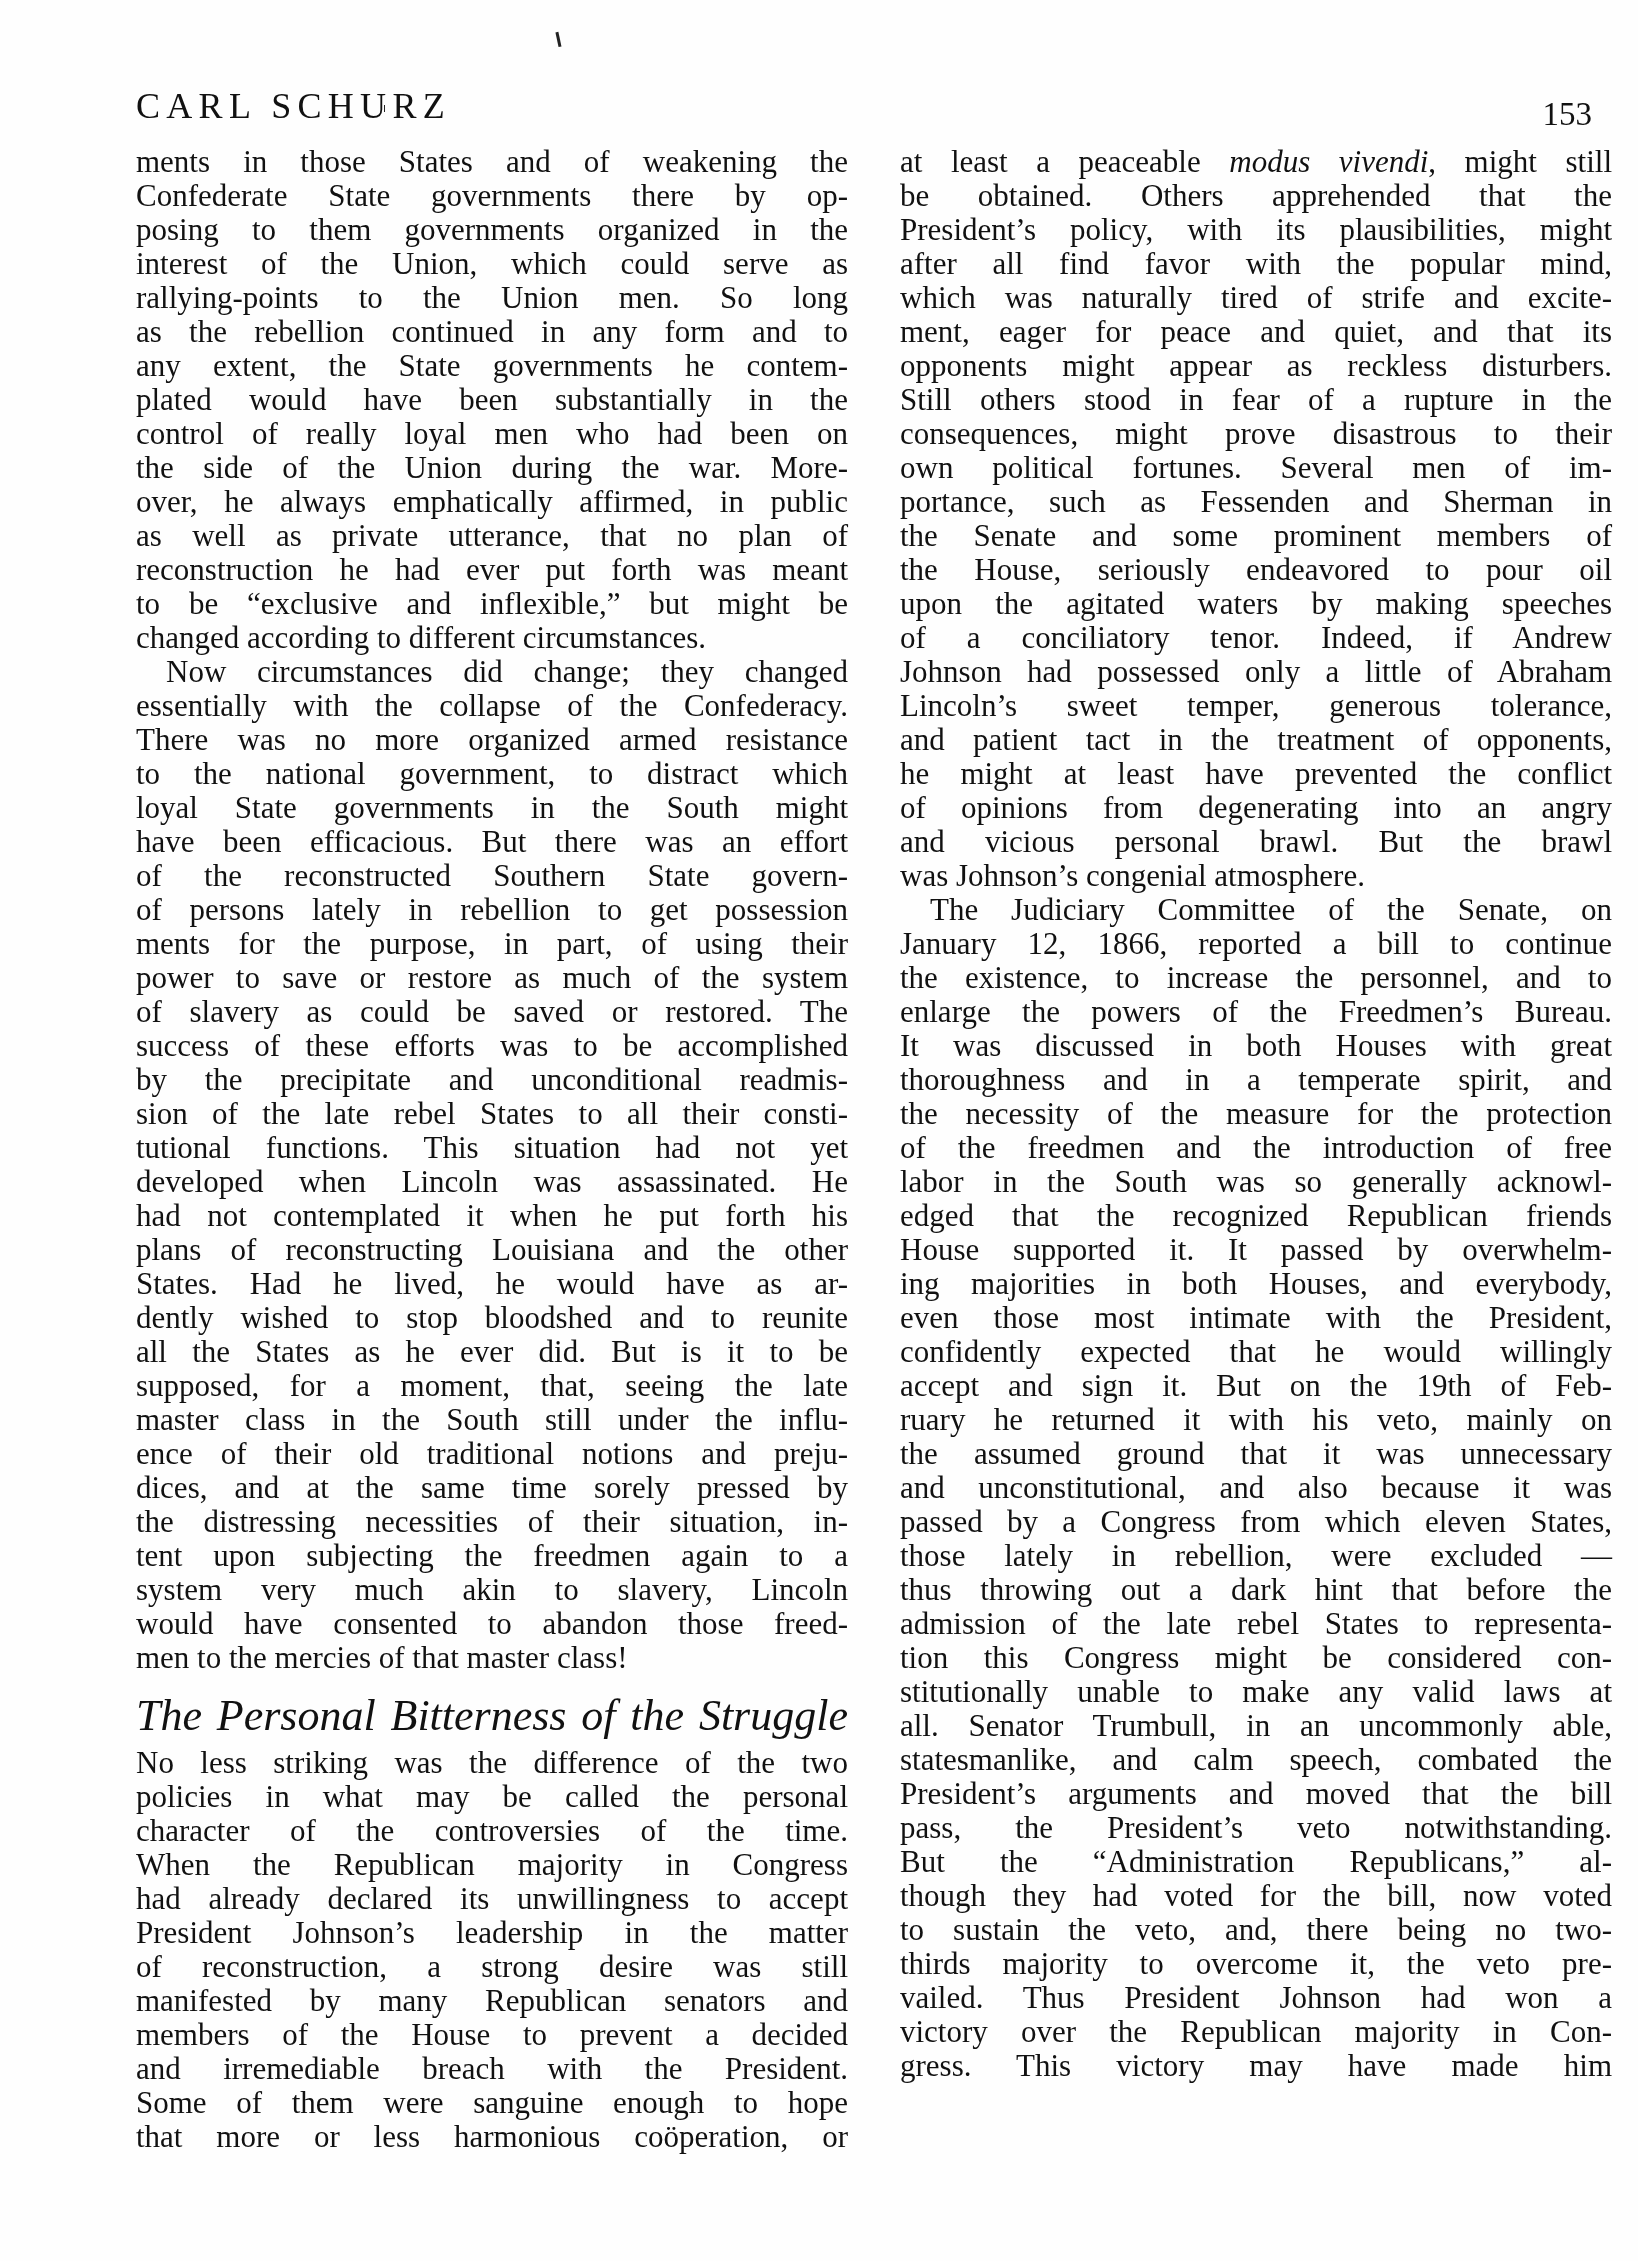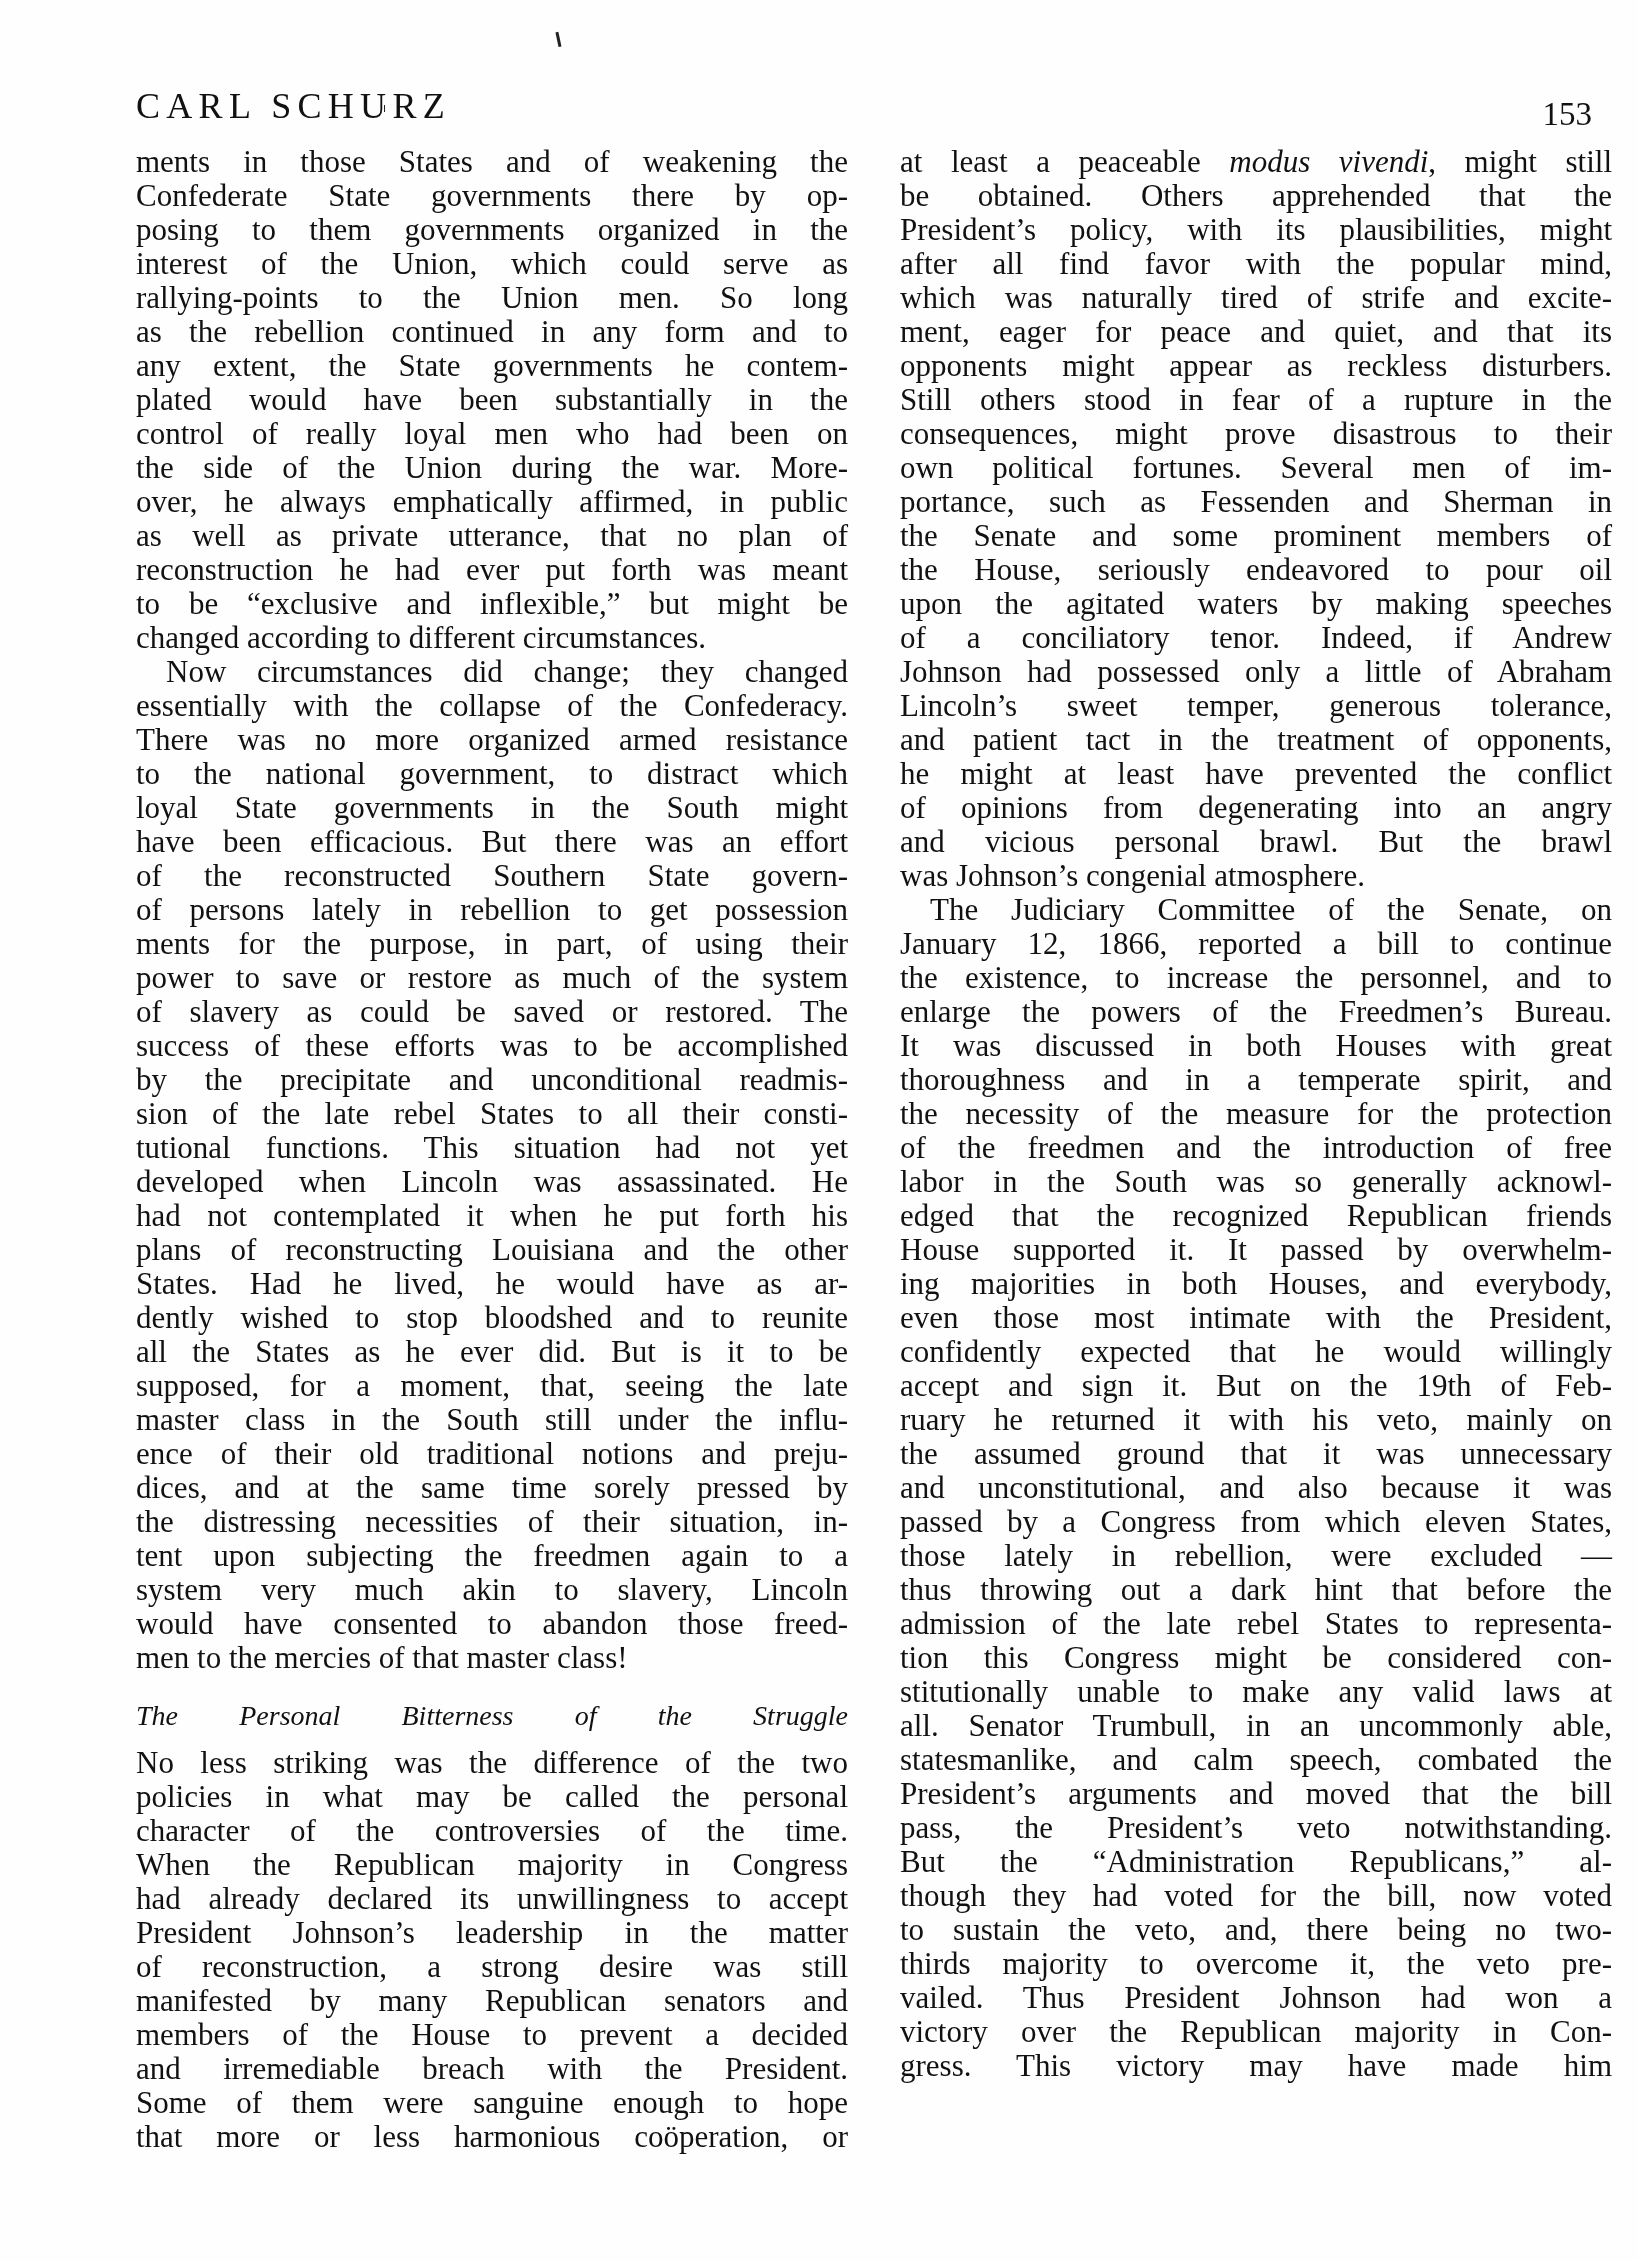--- a/index.html
+++ b/index.html
@@ -67,21 +67,21 @@
     }
     .line.last {
       text-align-last: left;
     }
     .line.indent {
       text-indent: 30px;
     }
     .section-heading {
       display: block;
       font-style: italic;
-      font-size: 28px;
+      font-size: 44px;
       line-height: 34px;
       height: 34px;
       margin-top: 23.5px;
       margin-bottom: 13.6px;
       text-align: justify;
       text-align-last: justify;
       white-space: nowrap;
     }
     em { font-style: italic; }
     .speck {

